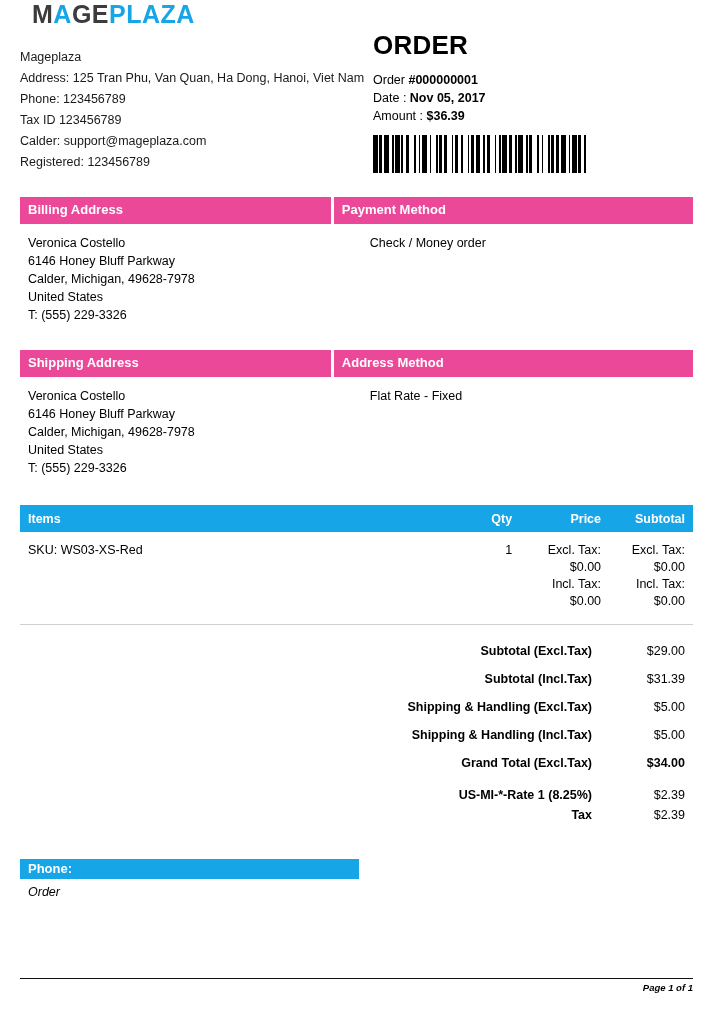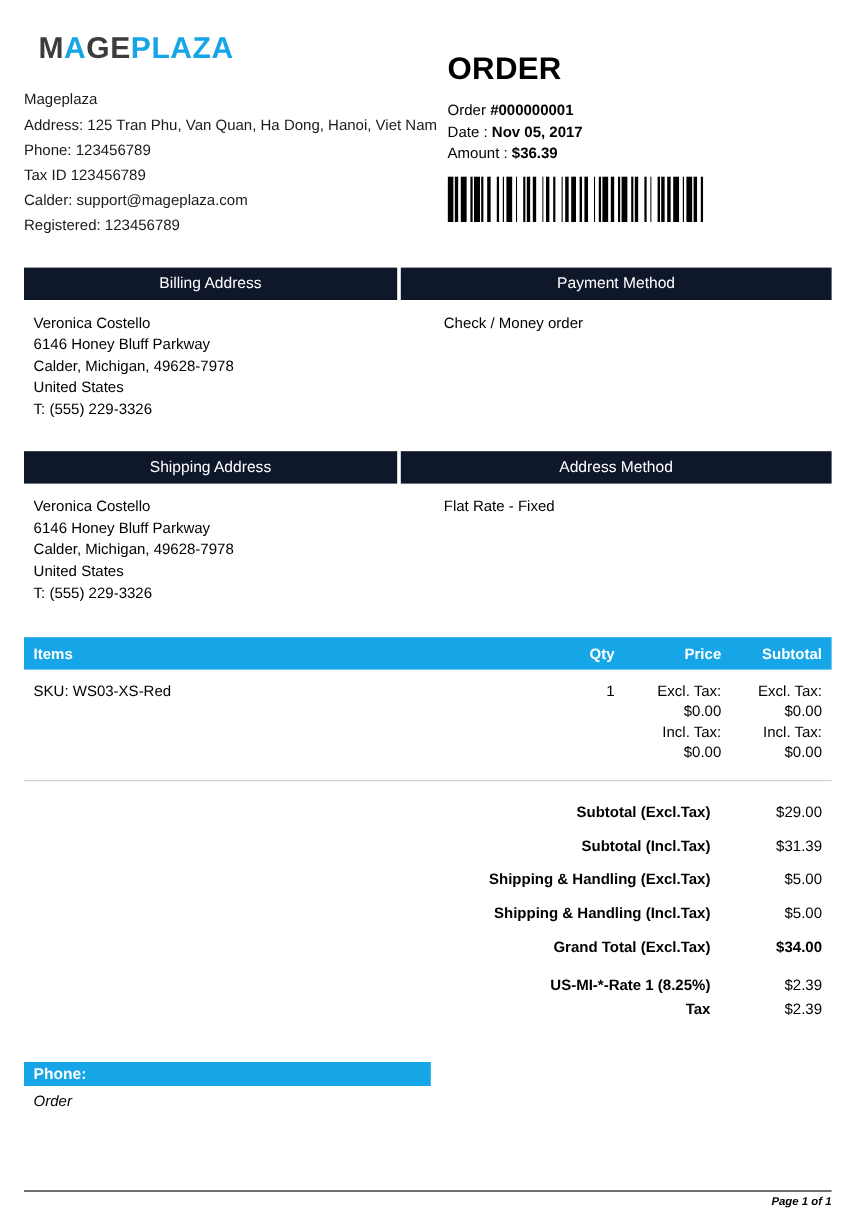--- a/index.html
+++ b/index.html
@@ -21,22 +21,21 @@
     width: 713px;
     height: 1011px;
     box-sizing: border-box;
     padding: 0 20px;
   }
 
   
   .header {
     display: flex;
     justify-content: space-between;
-    align-items: center;
-    padding-top: 26px;
+    align-items: flex-end;
   }
   .header-left {
     width: 350px;
   }
   .logo {
     font-size: 25px;
     font-weight: bold;
     letter-spacing: 0.5px;
     margin-left: 12px;
     margin-bottom: 18px;
@@ -85,29 +84,28 @@
     background: #000;
     height: 100%;
   }
 
   
   .twocol {
     display: flex;
     width: 673px;
   }
   .bar {
-    background: #0f172a;
+    background: #ec4899;
     color: #ffffff;
-    font-weight: normal;
+    font-weight: bold;
     font-size: 13px;
     padding: 6px 8px 7px 8px;
     box-sizing: border-box;
     height: 27px;
     line-height: 14px;
-    text-align: center;
   }
   .bar.left { width: 339px; margin-right: 3px; }
   .bar.right { width: 392px; }
 
   .colbody {
     display: flex;
     width: 673px;
   }
   .colbody .left { width: 339px; margin-right: 3px; }
   .colbody .right { width: 331px; }
@@ -207,21 +205,21 @@
     font-style: italic;
     font-size: 12.5px;
     padding: 6px 0 0 8px;
   }
 
   
   .footer {
     position: absolute;
     left: 20px;
     right: 20px;
-    bottom: 4px;
+    bottom: 18px;
     border-top: 1px solid #111;
     padding-top: 3px;
     text-align: right;
     font-size: 9.5px;
     font-weight: bold;
     font-style: italic;
   }
 </style>
 </head>
 <body>

